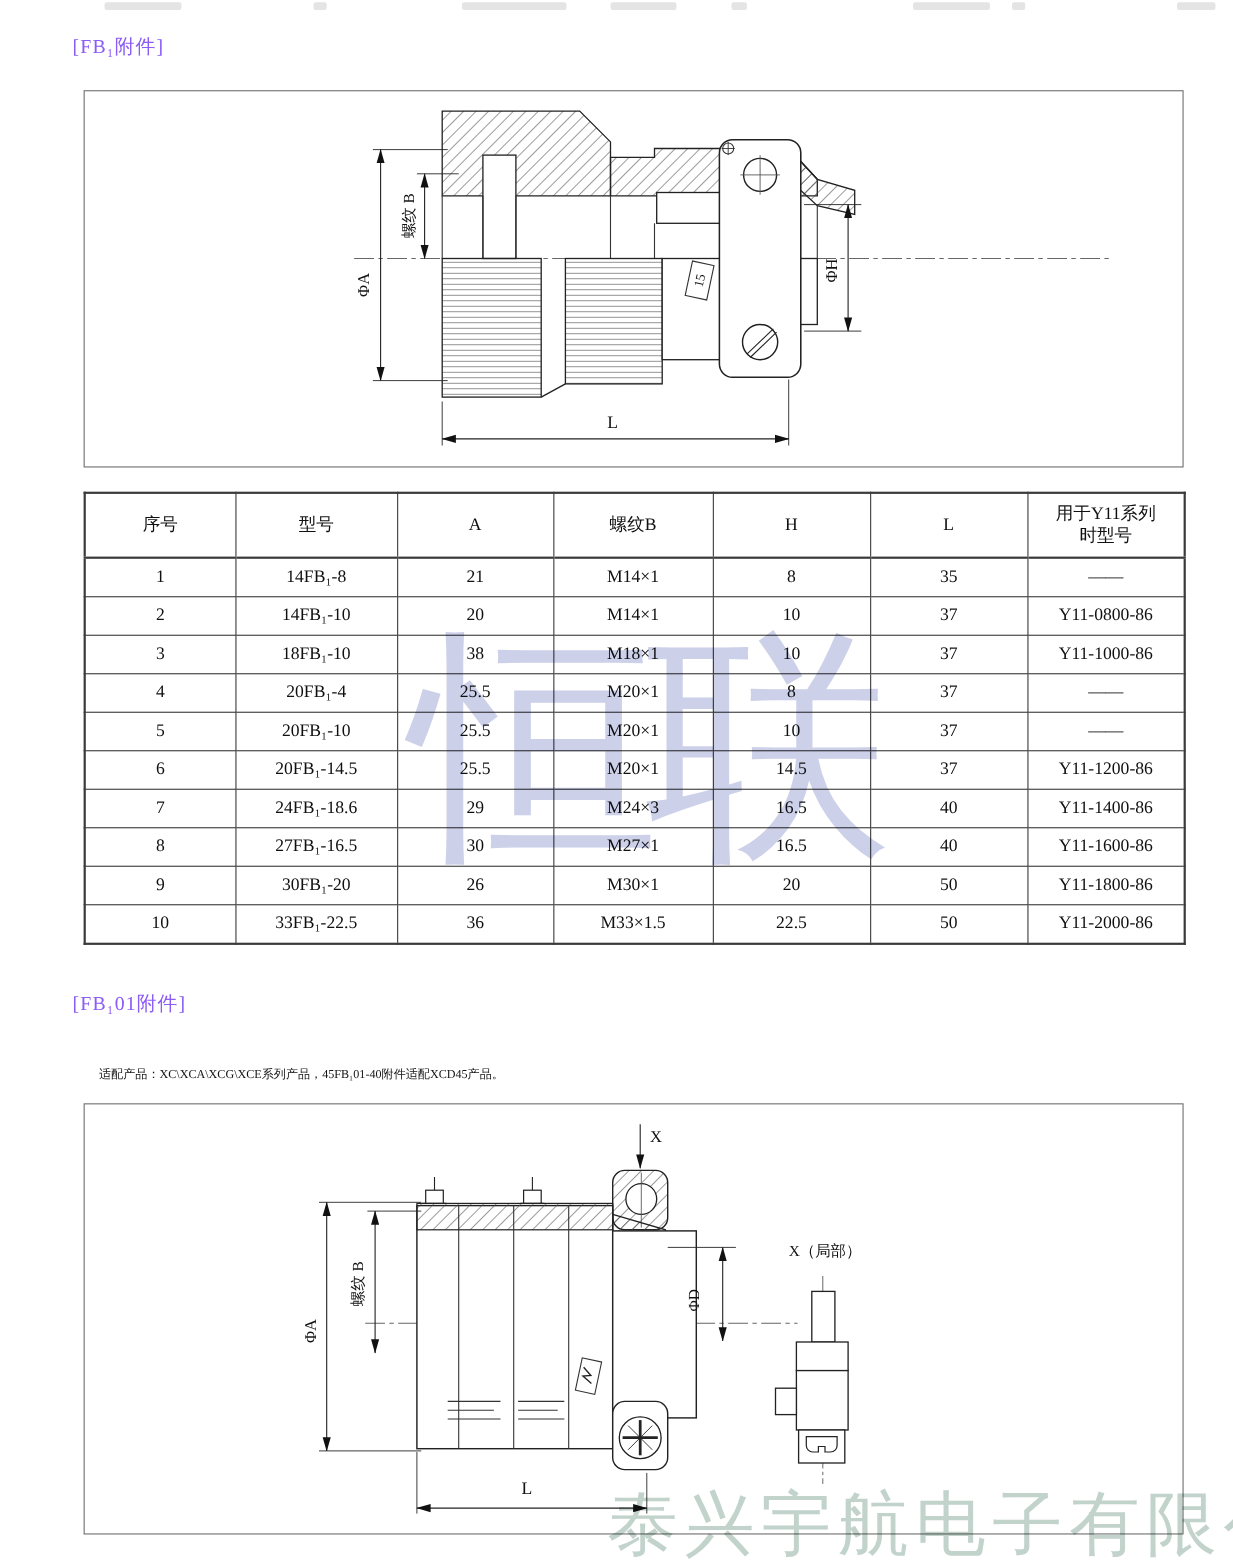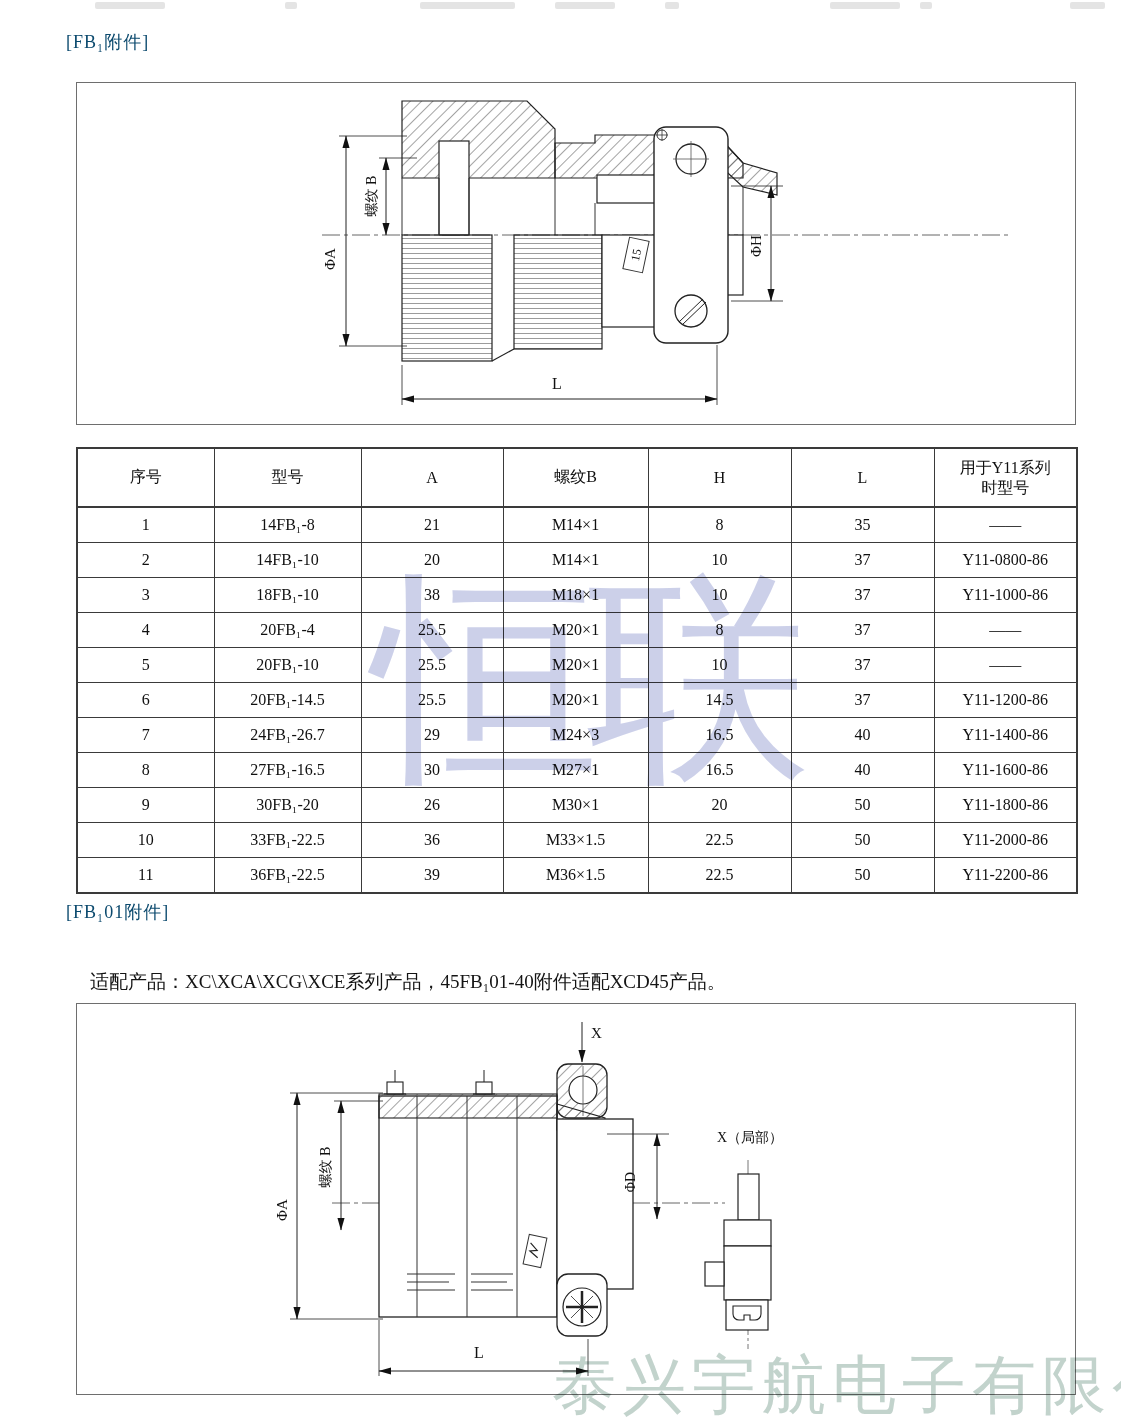--- a/index.html
+++ b/index.html
@@ -5,36 +5,36 @@
   html,body{margin:0;padding:0;}
   body{
     width:1121px;height:1424px;position:relative;background:#ffffff;
     font-family:"Liberation Serif","DejaVu Serif",serif;color:#111;
     overflow:hidden;
   }
   .abs{position:absolute;}
   
   .smudge{position:absolute;top:2px;height:7px;background:#b9b9b9;opacity:.38;border-radius:2px;}
   
-  .sec-title{font-size:18px;letter-spacing:1px;color:#0c4a6e;}
+  .sec-title{font-size:18px;letter-spacing:1px;color:#8b5cf6;}
   
   .figure-frame{border:1px solid #6e6e6e;background:#fff;box-sizing:border-box;}
   
   table.dim{border-collapse:collapse;table-layout:fixed;width:1000px;background:#fff;padding-left:48px;}
   table.dim th,table.dim td{
     border:1px solid #3a3a3a;text-align:center;vertical-align:middle;
     font-size:16px;font-weight:normal;color:#101010;padding:0;
     overflow:hidden;
   }
   table.dim thead th{height:57px;border-bottom:2px solid #3a3a3a;}
   table.dim td{height:34px;}
   table.dim{border:2px solid #3a3a3a;}
   .hdr2{line-height:1.25;}
   
-  .note{font-size:19px;color:#141414;}
+  .note{font-size:11px;color:#141414;}
   
   .wm-center{
     font-size:225px;line-height:1;color:#9aa2d4;opacity:.5;
     mix-blend-mode:multiply;letter-spacing:-12px;white-space:nowrap;
     pointer-events:none;z-index:5;
   }
   .wm-bottom{
     font-size:64px;color:#bccec7;opacity:.9;mix-blend-mode:multiply;
     letter-spacing:6px;white-space:nowrap;pointer-events:none;z-index:6;
   }
@@ -222,21 +222,21 @@
         <td>6</td>
         <td>20FB₁-14.5</td>
         <td>25.5</td>
         <td>M20×1</td>
         <td>14.5</td>
         <td>37</td>
         <td>Y11-1200-86</td>
       </tr>
       <tr>
         <td>7</td>
-        <td>24FB₁-26.7</td>
+        <td>24FB₁-18.6</td>
         <td>29</td>
         <td>M24×3</td>
         <td>16.5</td>
         <td>40</td>
         <td>Y11-1400-86</td>
       </tr>
       <tr>
         <td>8</td>
         <td>27FB₁-16.5</td>
         <td>30</td>
@@ -255,29 +255,20 @@
         <td>Y11-1800-86</td>
       </tr>
       <tr>
         <td>10</td>
         <td>33FB₁-22.5</td>
         <td>36</td>
         <td>M33×1.5</td>
         <td>22.5</td>
         <td>50</td>
         <td>Y11-2000-86</td>
-      </tr>
-      <tr>
-        <td>11</td>
-        <td>36FB₁-22.5</td>
-        <td>39</td>
-        <td>M36×1.5</td>
-        <td>22.5</td>
-        <td>50</td>
-        <td>Y11-2200-86</td>
       </tr>
     </tbody>
 </table>
 
 <div class="abs sec-title" style="left:66px;top:900px;">[FB₁01附件]</div>
 <div class="abs note" style="left:90px;top:969px;">适配产品：XC\XCA\XCG\XCE系列产品，45FB₁01-40附件适配XCD45产品。</div>
 
 <div class="abs figure-frame" style="left:76px;top:1003px;width:1000px;height:392px;">
   <svg width="998" height="390" viewBox="0 0 998 390">
     <defs>

